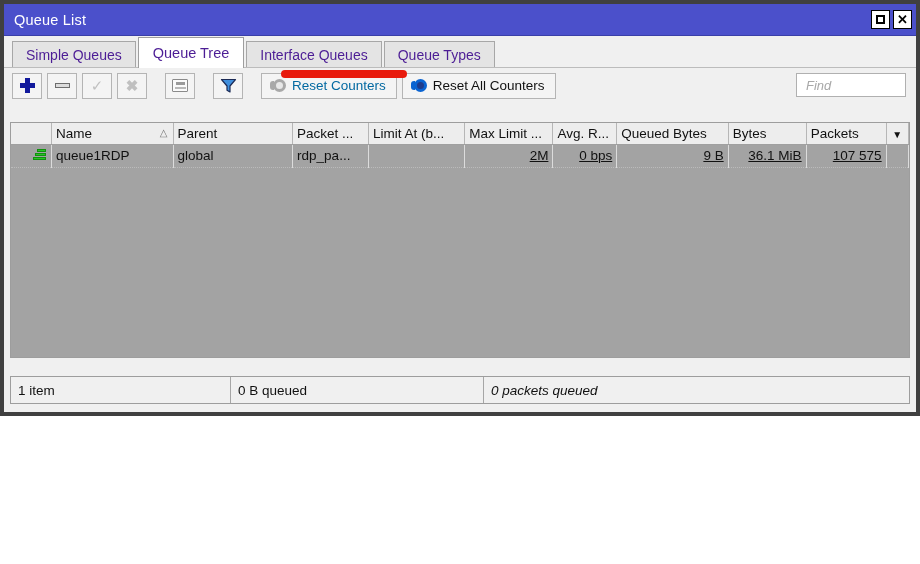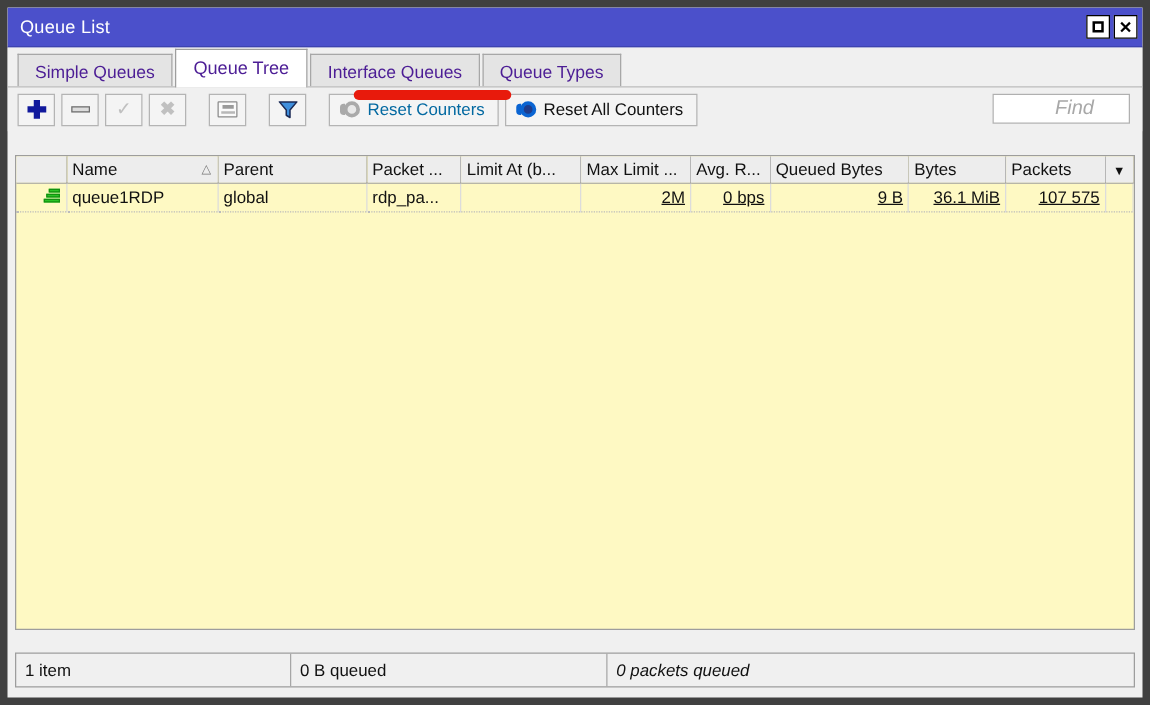--- a/index.html
+++ b/index.html
@@ -8,24 +8,24 @@
     background: #ffffff;
   }
   body {
     font-family: "Liberation Sans", sans-serif;
     -webkit-font-smoothing: antialiased;
   }
 
   .window {
     position: relative;
     width: 920px;
-    height: 564px;
+    height: 416px;
     box-sizing: border-box;
     background: #f0f0f0;
-    border: 6px solid #404040;
+    border: 4px solid #404040;
     overflow: hidden;
   }
 
   
   .titlebar {
     height: 32px;
     background: #4b50cb;
     display: flex;
     align-items: center;
     padding: 0 4px 0 10px;
@@ -246,40 +246,39 @@
     display: flex;
     align-items: center;
     padding: 0 7px;
     box-sizing: border-box;
   }
   .find-box input {
     border: none;
     outline: none;
     width: 100%;
     font-family: "Liberation Sans", sans-serif;
-    font-size: 16px;
+    font-size: 13px;
     font-style: italic;
     color: #333;
     background: transparent;
-    margin-left: 40px;
   }
   .find-box input::placeholder {
     color: #a8a8a8;
     font-style: italic;
     opacity: 1;
   }
 
   
   .table-area {
     position: absolute;
     left: 6px;
     right: 6px;
     top: 118px;
     bottom: 54px;
-    background: #fef9c3;
+    background: #a3a3a3;
     border: 1px solid #9d9d9d;
     box-sizing: border-box;
     overflow: hidden;
   }
   table.grid {
     width: 100%;
     border-collapse: collapse;
     table-layout: fixed;
     font-size: 13.5px;
     color: #111;

